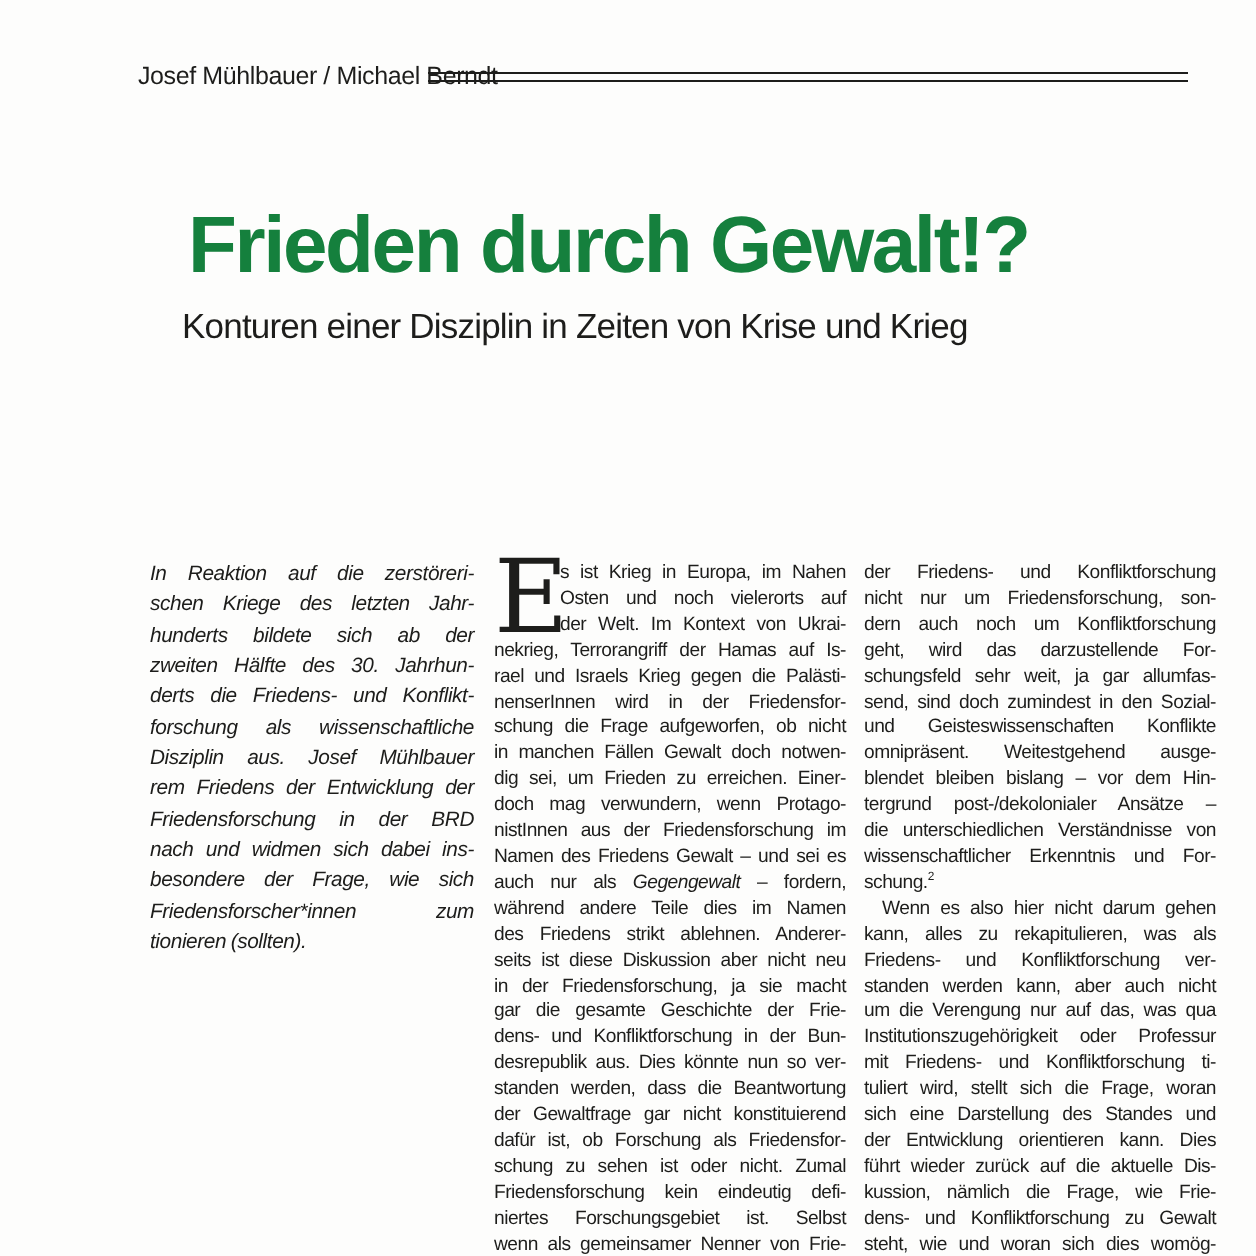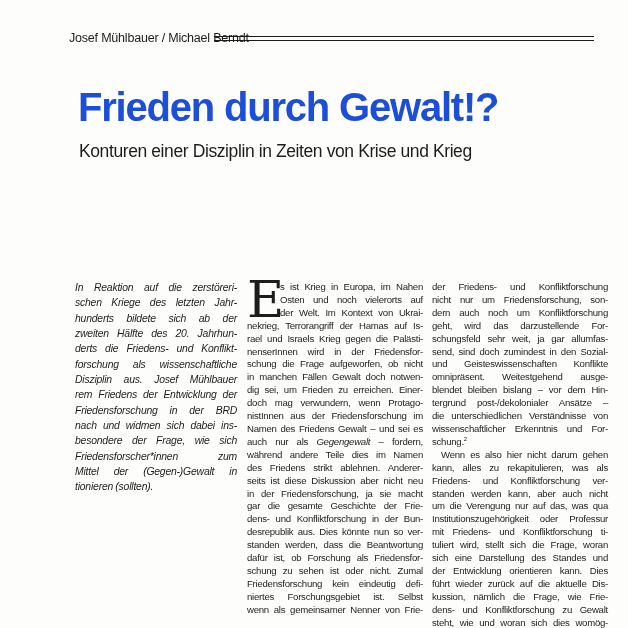--- a/index.html
+++ b/index.html
@@ -27,33 +27,33 @@
     right: 34px;
     top: 36px;
     height: 3px;
     border-top: 1.7px solid #1d1d1b;
     border-bottom: 1.7px solid #1d1d1b;
   }
   .title {
     position: absolute;
     left: 78px;
     top: 86px;
-    margin: 0;
+    margin: 16px;
     font-size: 40px;
     line-height: 42px;
     font-weight: 700;
     letter-spacing: -1.2px;
-    color: #1d4ed8;
+    color: #15803d;
     white-space: nowrap;
   }
   .subtitle {
     position: absolute;
     left: 79px;
     top: 140px;
-    margin: 0;
+    margin: 12px;
     font-size: 17.5px;
     line-height: 23px;
     font-weight: 400;
     letter-spacing: -0.4px;
     white-space: nowrap;
   }
   .col { position: absolute; }
   .para { margin: 0; }
   .line {
     text-align: justify;
@@ -108,30 +108,29 @@
 
   <h1 class="title">Frieden durch Gewalt!?</h1>
 
   <h2 class="subtitle">Konturen einer Disziplin in Zeiten von Krise und Krieg</h2>
 
   <div class="col col-intro">
       <div class="para">
         <div class="line">In Reaktion auf die zerstöreri-</div>
         <div class="line">schen Kriege des letzten Jahr-</div>
         <div class="line">hunderts bildete sich ab der</div>
-        <div class="line">zweiten Hälfte des 20. Jahrhun-</div>
+        <div class="line">zweiten Hälfte des 30. Jahrhun-</div>
         <div class="line">derts die Friedens- und Konflikt-</div>
         <div class="line">forschung als wissenschaftliche</div>
         <div class="line">Disziplin aus. Josef Mühlbauer</div>
         <div class="line">rem Friedens der Entwicklung der</div>
         <div class="line">Friedensforschung in der BRD</div>
         <div class="line">nach und widmen sich dabei ins-</div>
         <div class="line">besondere der Frage, wie sich</div>
         <div class="line">Friedensforscher*innen zum</div>
-        <div class="line">Mittel der (Gegen-)Gewalt in</div>
         <div class="line end">tionieren (sollten).</div>
       </div>
     </div>
 
   <div class="col col-body col-b1">
     <span class="dropcap">E</span>
     <div>
         <div class="para">
           <div class="line">s ist Krieg in Europa, im Nahen</div>
           <div class="line">Osten und noch vielerorts auf</div>
@@ -147,20 +146,21 @@
           <div class="line">Namen des Friedens Gewalt – und sei es</div>
           <div class="line">auch nur als <em>Gegengewalt</em> – fordern,</div>
           <div class="line">während andere Teile dies im Namen</div>
           <div class="line">des Friedens strikt ablehnen. Anderer-</div>
           <div class="line">seits ist diese Diskussion aber nicht neu</div>
           <div class="line">in der Friedensforschung, ja sie macht</div>
           <div class="line">gar die gesamte Geschichte der Frie-</div>
           <div class="line">dens- und Konfliktforschung in der Bun-</div>
           <div class="line">desrepublik aus. Dies könnte nun so ver-</div>
           <div class="line">standen werden, dass die Beantwortung</div>
+          <div class="line">der Gewaltfrage gar nicht konstituierend</div>
           <div class="line">dafür ist, ob Forschung als Friedensfor-</div>
           <div class="line">schung zu sehen ist oder nicht. Zumal</div>
           <div class="line">Friedensforschung kein eindeutig defi-</div>
           <div class="line">niertes Forschungsgebiet ist. Selbst</div>
           <div class="line">wenn als gemeinsamer Nenner von Frie-</div>
         </div>
       </div>
   </div>
 
   <div class="col col-body col-b2">

